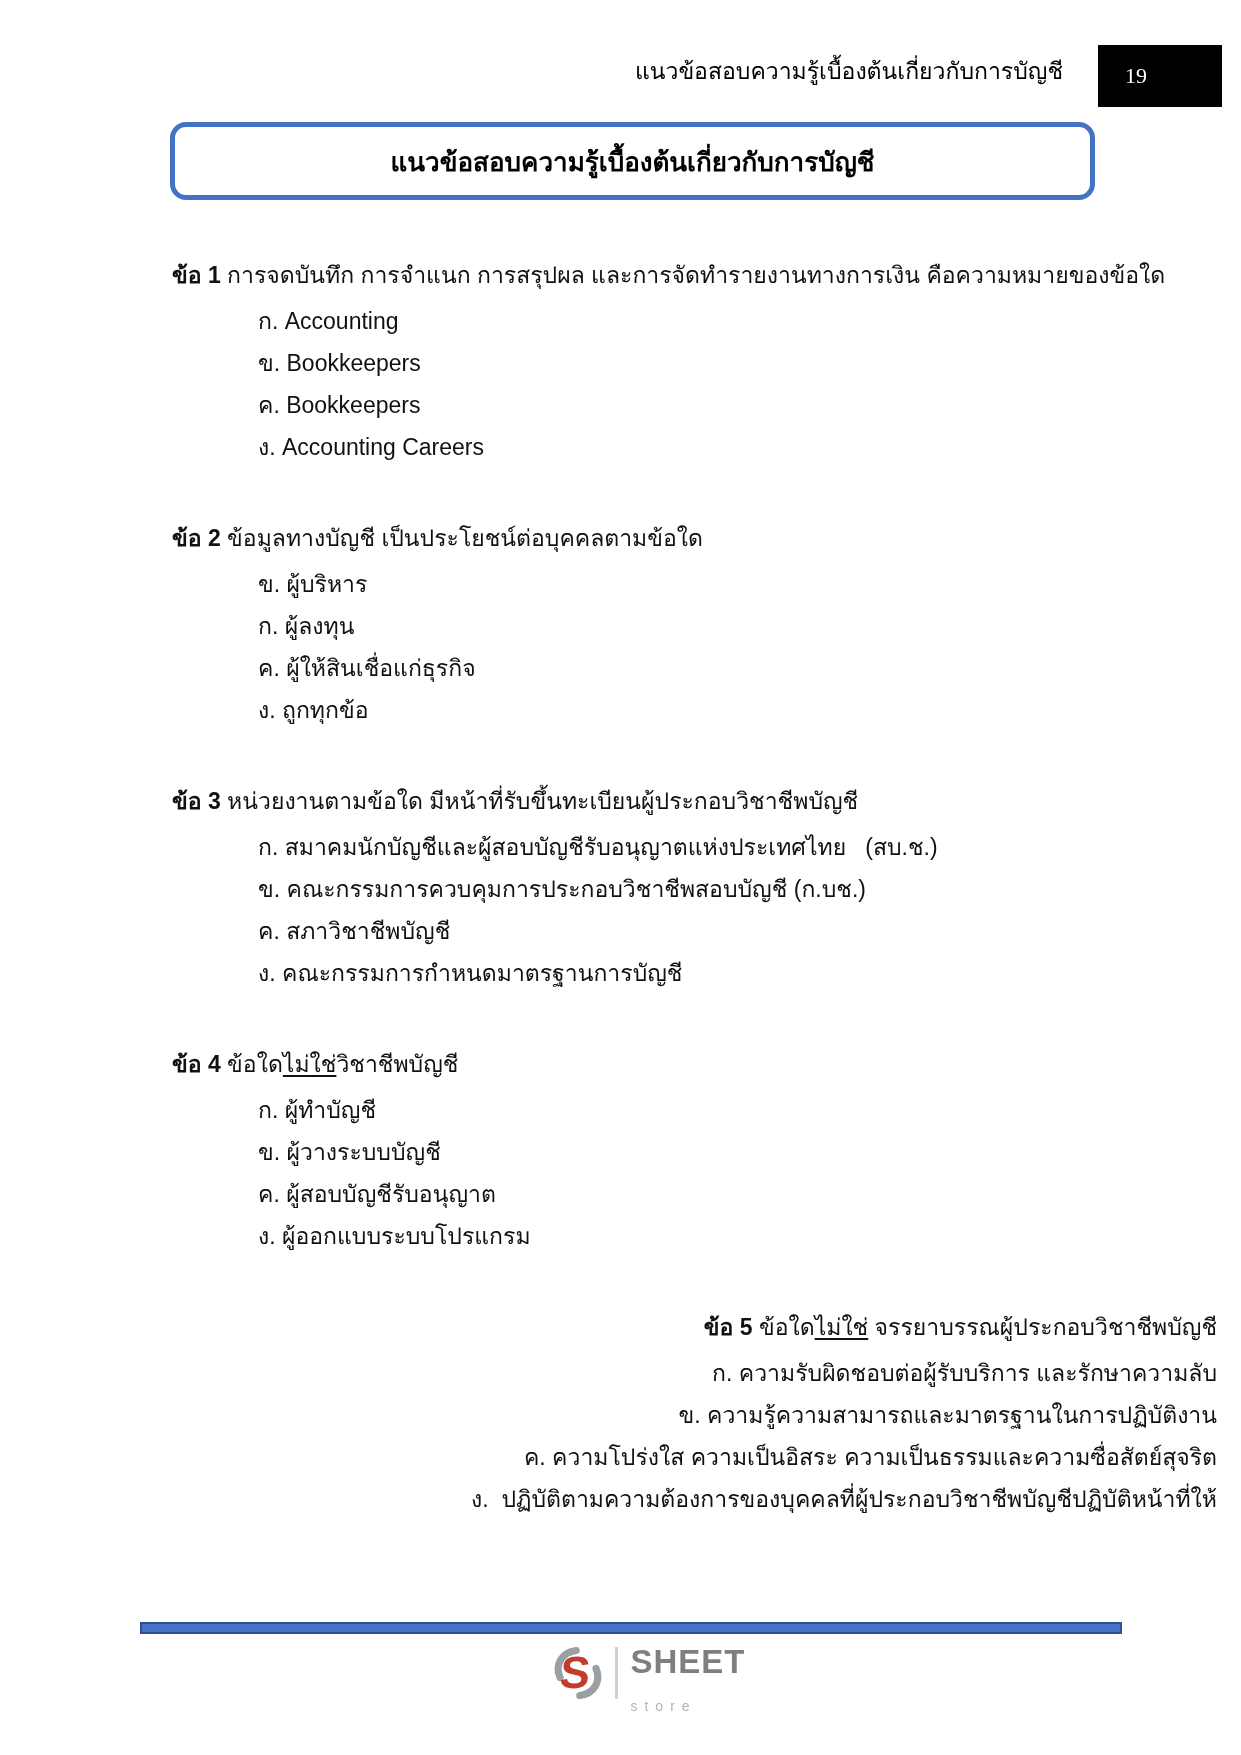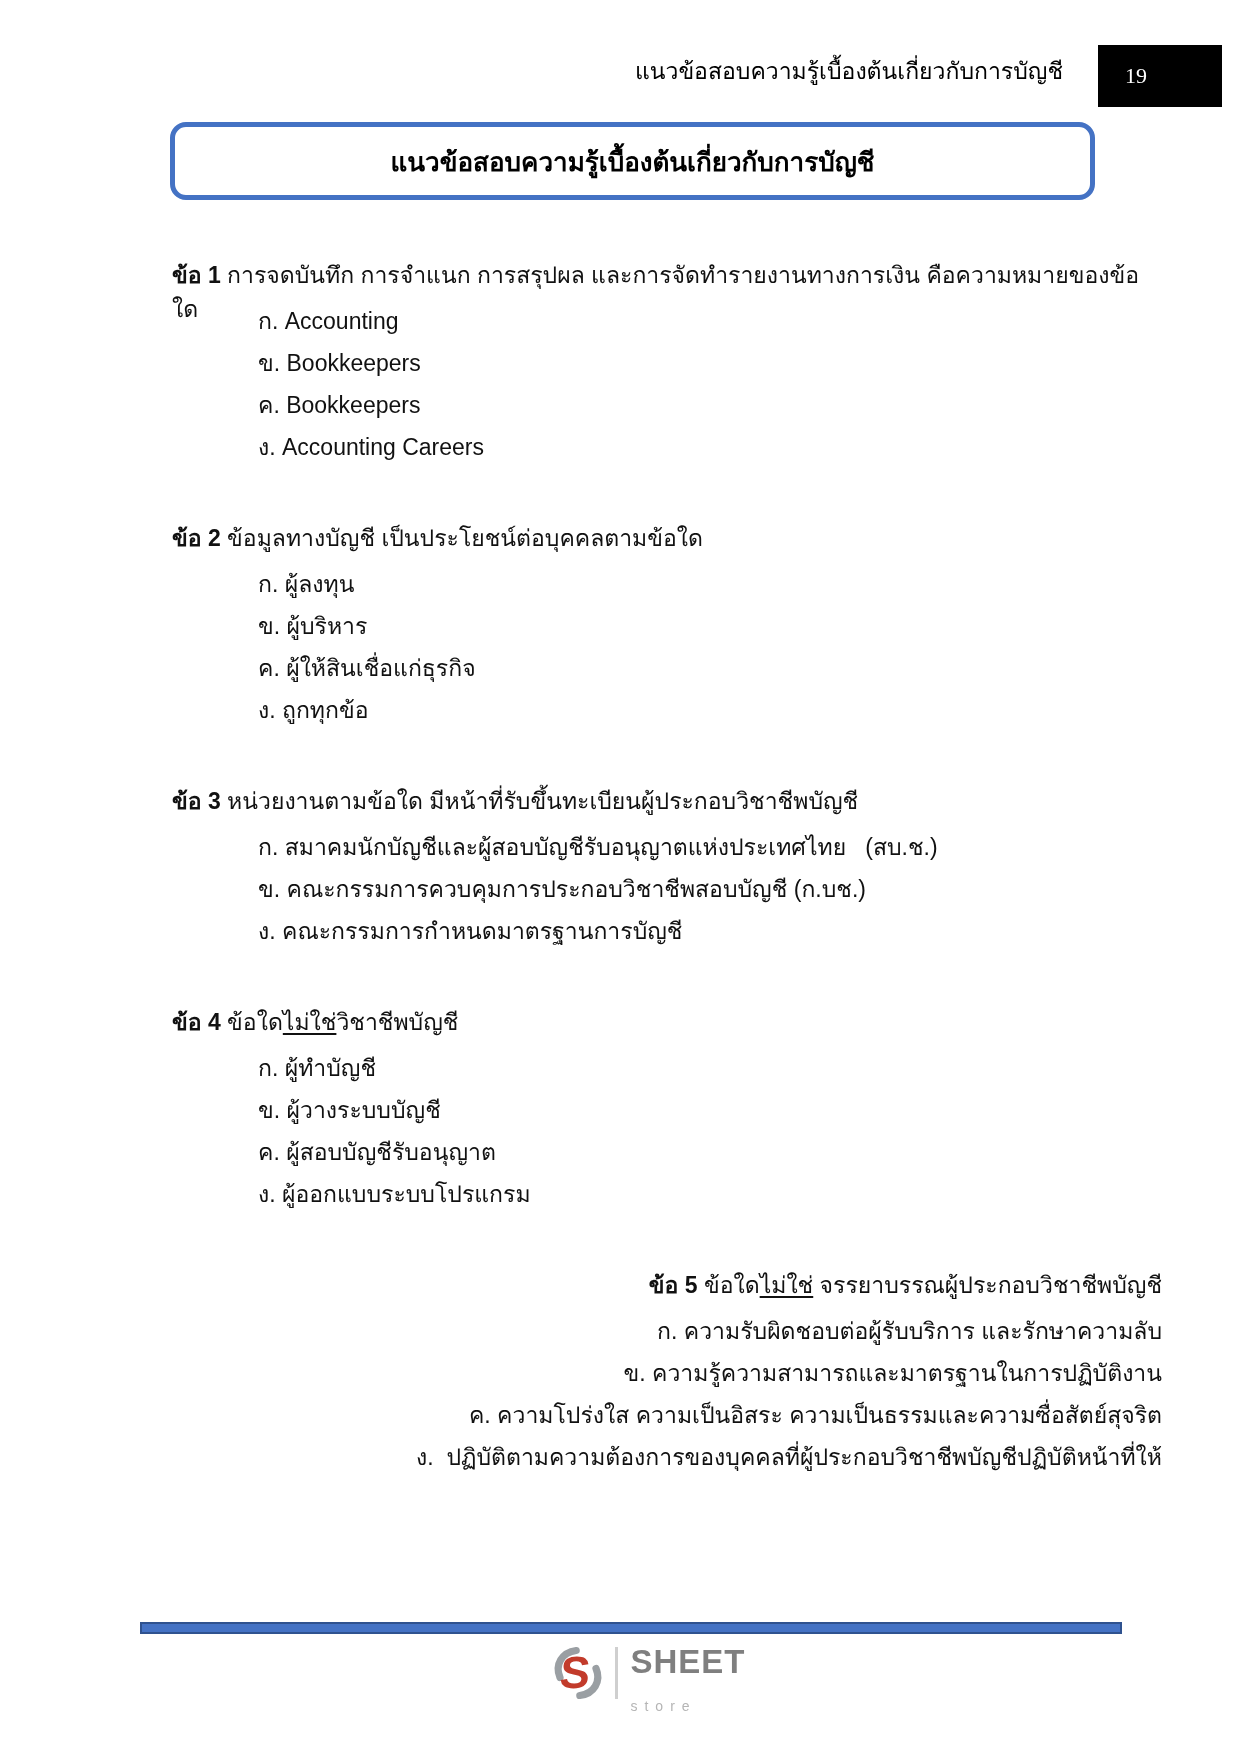--- a/index.html
+++ b/index.html
@@ -37,21 +37,21 @@
     position:absolute;left:170px;top:122px;width:925px;height:78px;
     border:5px solid var(--accent);border-radius:16px;background:#fff;
     display:flex;align-items:center;justify-content:center;
   }
   .title-box .title-text{
     font-size:26px;font-weight:bold;color:#000;white-space:pre-wrap;
   }
   
   .questions{
     position:absolute;left:0;top:258px;width:1241px;
-    padding-left:172px;padding-right:79px;
+    padding-left:172px;padding-right:24px;
   }
   .question{margin-bottom:49px;}
   .question.shift-left{margin-left:-14px;text-align:right;}
   .stem{
     height:46px;font-size:23px;line-height:34px;white-space:pre-wrap;
   }
   .q-label{font-weight:bold;}
   .u{text-decoration:underline;text-underline-offset:3px;}
   .choice{
     height:42px;font-size:23px;line-height:34px;
@@ -100,29 +100,30 @@
   <div class="questions">
       <div class="question">
         <div class="stem"><span class="q-label">ข้อ 1</span><span> การจดบันทึก การจำแนก การสรุปผล และการจัดทำรายงานทางการเงิน คือความหมายของข้อใด</span></div>
         <div class="choice">ก. Accounting</div>
         <div class="choice">ข. Bookkeepers</div>
         <div class="choice">ค. Bookkeepers</div>
         <div class="choice">ง. Accounting Careers</div>
       </div>
       <div class="question">
         <div class="stem"><span class="q-label">ข้อ 2</span><span> ข้อมูลทางบัญชี เป็นประโยชน์ต่อบุคคลตามข้อใด</span></div>
+        <div class="choice">ข. ผู้บริหาร</div>
         <div class="choice">ก. ผู้ลงทุน</div>
-        <div class="choice">ข. ผู้บริหาร</div>
         <div class="choice">ค. ผู้ให้สินเชื่อแก่ธุรกิจ</div>
         <div class="choice">ง. ถูกทุกข้อ</div>
       </div>
       <div class="question">
         <div class="stem"><span class="q-label">ข้อ 3</span><span> หน่วยงานตามข้อใด มีหน้าที่รับขึ้นทะเบียนผู้ประกอบวิชาชีพบัญชี</span></div>
         <div class="choice">ก. สมาคมนักบัญชีและผู้สอบบัญชีรับอนุญาตแห่งประเทศไทย   (สบ.ช.)</div>
         <div class="choice">ข. คณะกรรมการควบคุมการประกอบวิชาชีพสอบบัญชี (ก.บช.)</div>
+        <div class="choice">ค. สภาวิชาชีพบัญชี</div>
         <div class="choice">ง. คณะกรรมการกำหนดมาตรฐานการบัญชี</div>
       </div>
       <div class="question">
         <div class="stem"><span class="q-label">ข้อ 4</span><span> ข้อใด</span><span class="u">ไม่ใช่</span><span>วิชาชีพบัญชี</span></div>
         <div class="choice">ก. ผู้ทำบัญชี</div>
         <div class="choice">ข. ผู้วางระบบบัญชี</div>
         <div class="choice">ค. ผู้สอบบัญชีรับอนุญาต</div>
         <div class="choice">ง. ผู้ออกแบบระบบโปรแกรม</div>
       </div>
       <div class="question shift-left">

